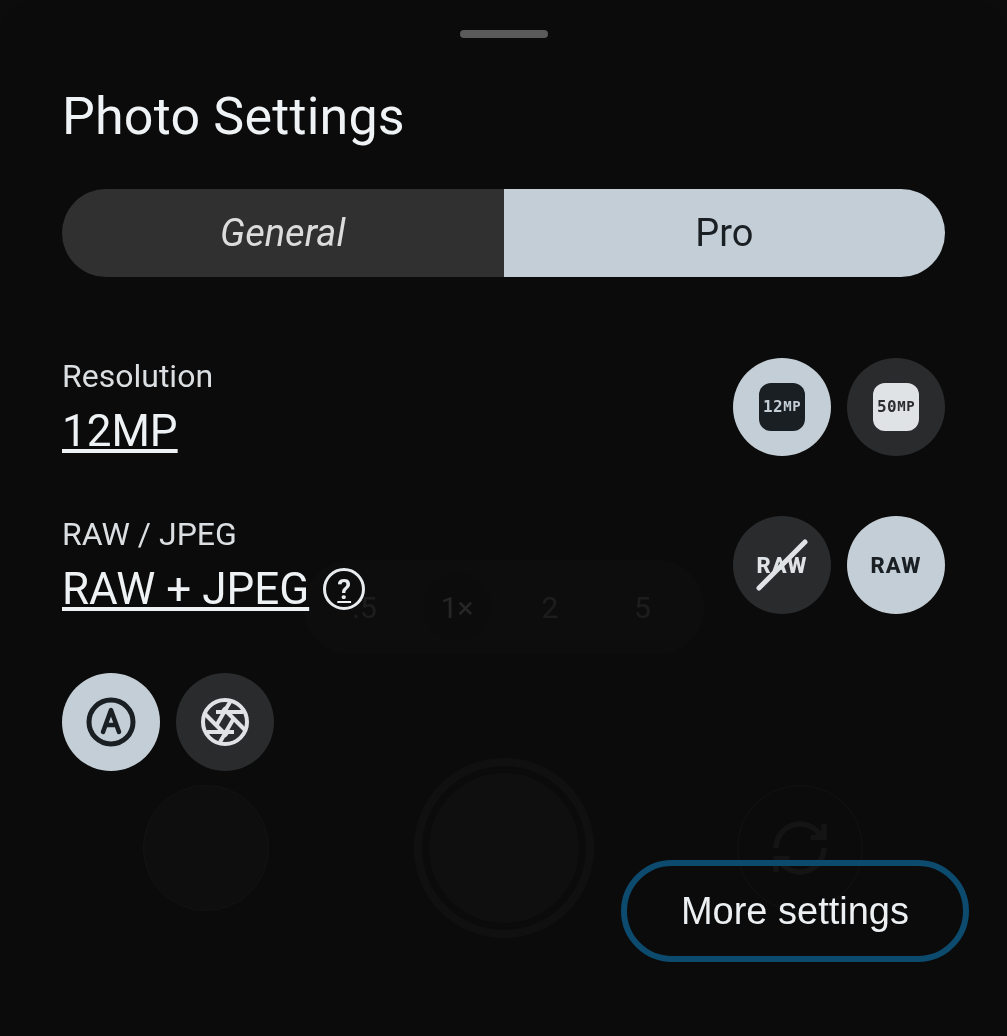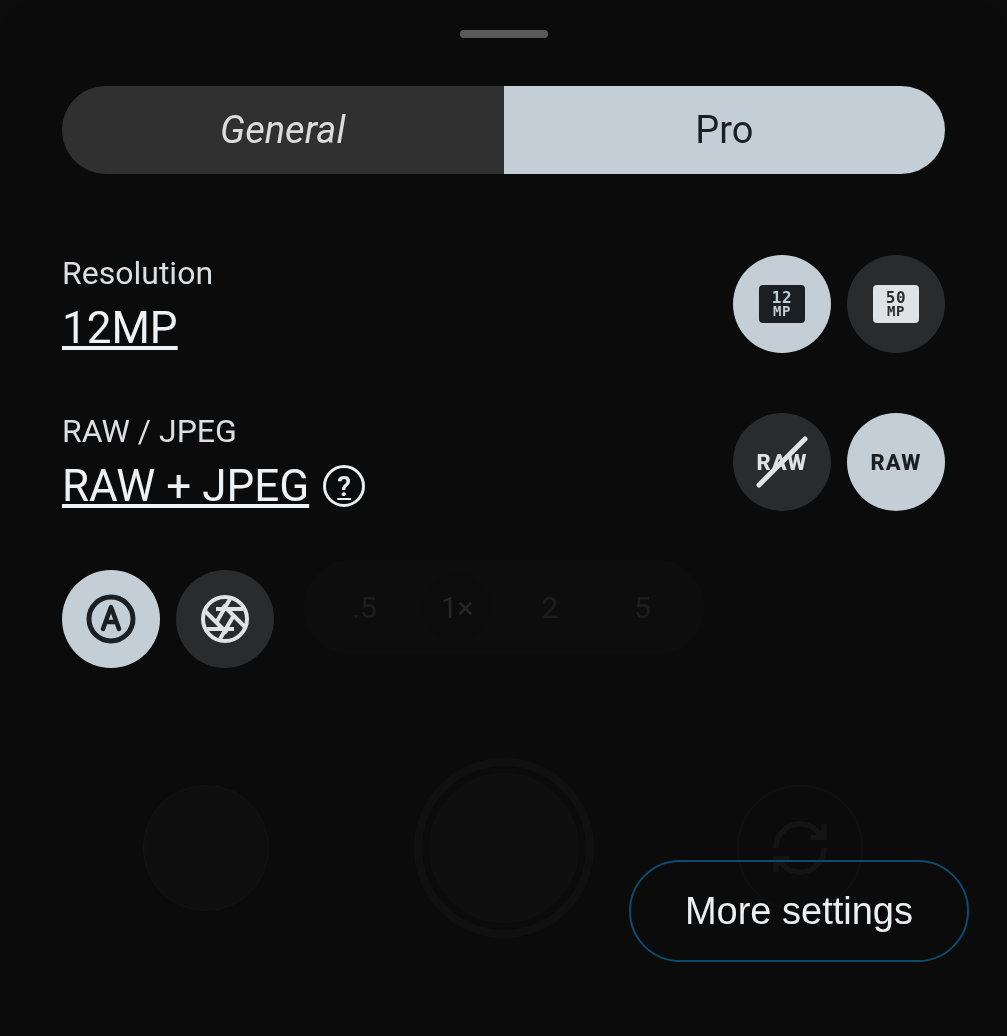--- a/index.html
+++ b/index.html
@@ -108,35 +108,35 @@
   .opts { display:flex; gap:16px; }
   .circ {
     width:98px;height:98px;border-radius:50%;
     display:flex;align-items:center;justify-content:center;
     cursor:pointer;
   }
   .circ.sel   { background:#c3ced6; color:#1a1f24; }
   .circ.unsel { background:#2a2b2c; color:#e0e3e6;justify-content:center; }
 
   .mpchip {
-    width:46px;height:38px;border-radius:4px;
-    display:flex;flex-direction:column;align-items:center;justify-content:center;
+    width:46px;height:48px;border-radius:12px;
+    display:flex;flex-direction:row;align-items:center;justify-content:center;
     font-family: monospace, ui-monospace; font-weight:800; letter-spacing:0.5px;
     line-height:0.95;
   }
   .circ.sel   .mpchip { background:#1a1f24; color:#c3ced6; }
   .circ.unsel .mpchip { background:#e0e3e6; color:#2a2b2c; }
   .mpchip .l1{font-size:16px;} .mpchip .l2{font-size:14px;}
 
   .rawtxt { font-weight:800; font-size:22px; letter-spacing:1px; }
 
   .more {
     position:absolute; right:38px; bottom:74px;
     height:102px; padding:0 54px; border-radius:51px;
-    border:2px solid #0c4a6e; background:transparent; color:#edf0f2;
+    border:6px solid #0c4a6e; background:transparent; color:#edf0f2;
     font-size:38px; display:flex; align-items:center; justify-content:center;
     cursor:pointer;
   }
 
   svg { display:block; }
 </style>
 </head>
 <body>
 
 <div class="bg-layer">
@@ -155,20 +155,21 @@
       <path d="M3 12a9 9 0 0 1 15-6.7L21 8"></path>
         <path d="M21 3v5h-5"></path>
       <path d="M21 12a9 9 0 0 1-15 6.7L3 16"></path>
         <path d="M3 21v-5h5"></path>
     </svg>
   </div>
 </div>
 
 <div class="sheet">
   <div class="handle"></div>
+  <h1 class="title">Photo Settings</h1>
 
   <div class="seg">
     <div class="tab inactive">General</div>
     <div class="tab active">Pro</div>
   </div>
 
   <div class="row">
     <div class="text">
       <div class="label">Resolution</div>
       <div class="value">12MP</div>

